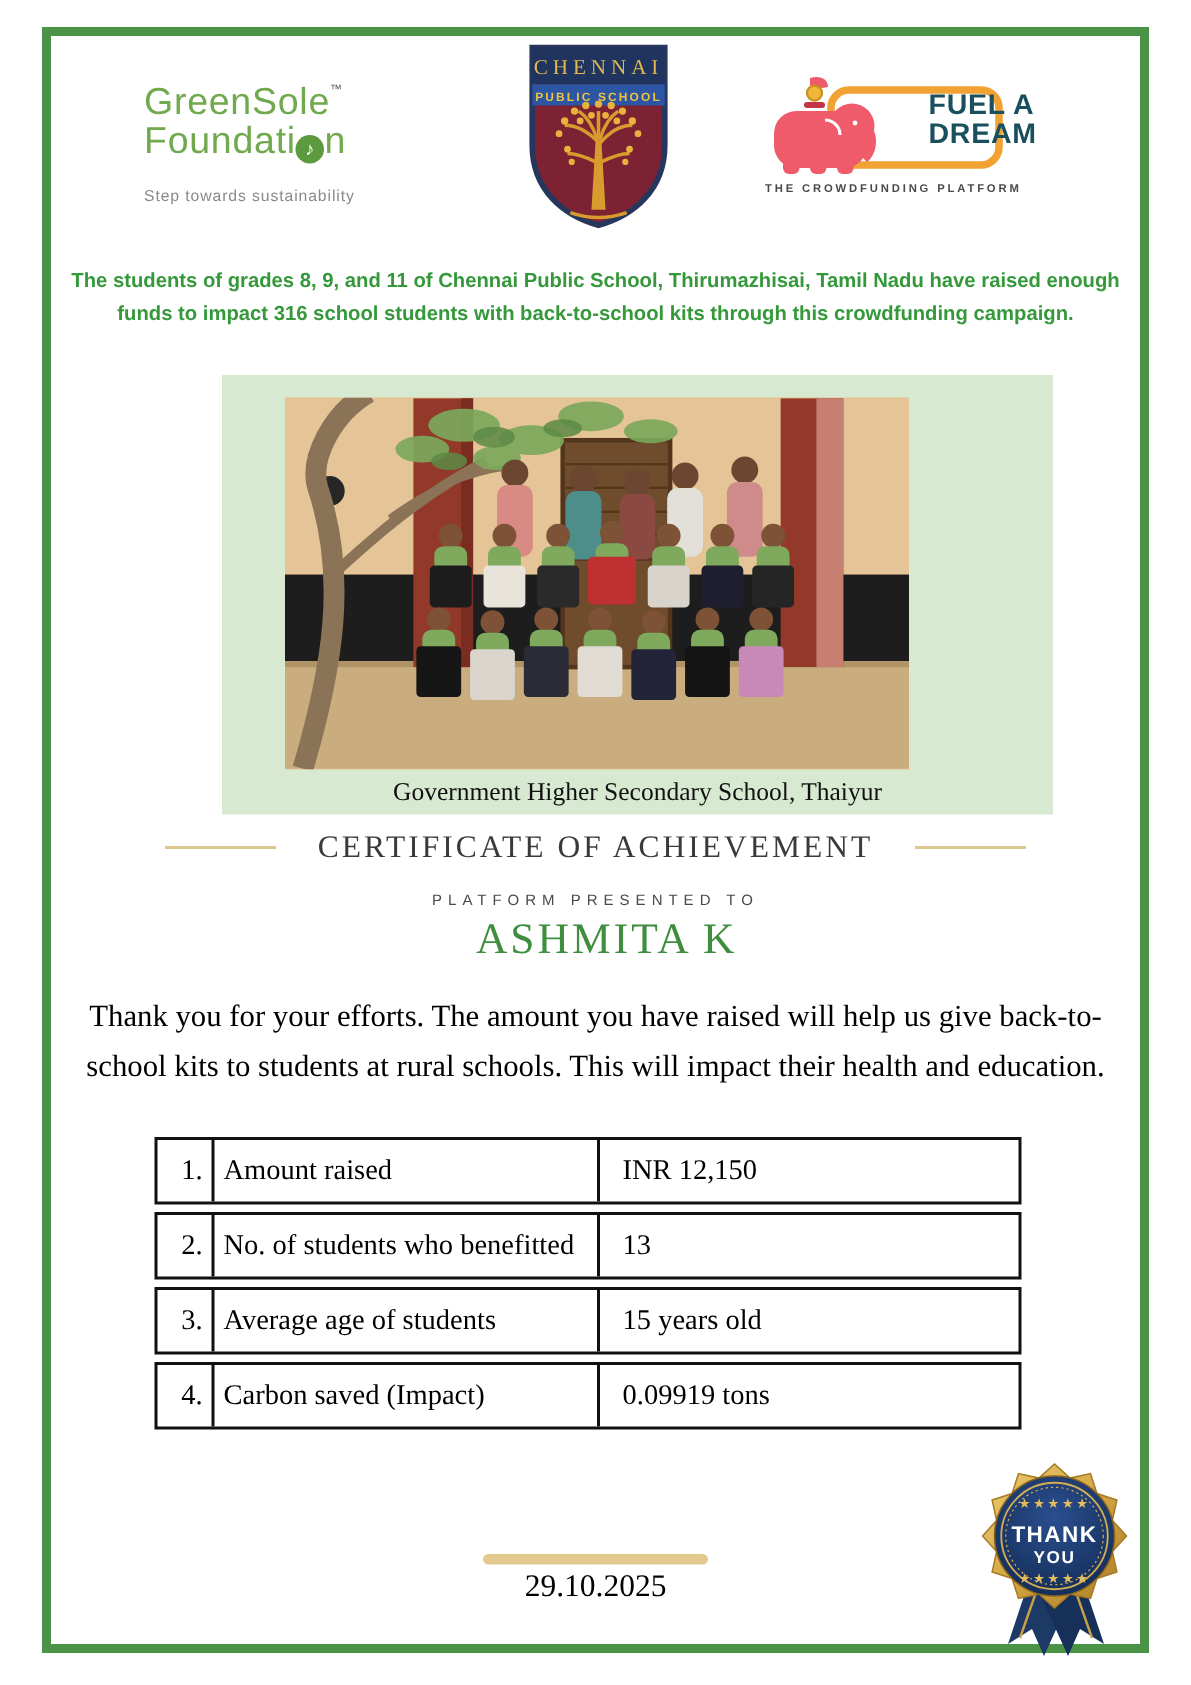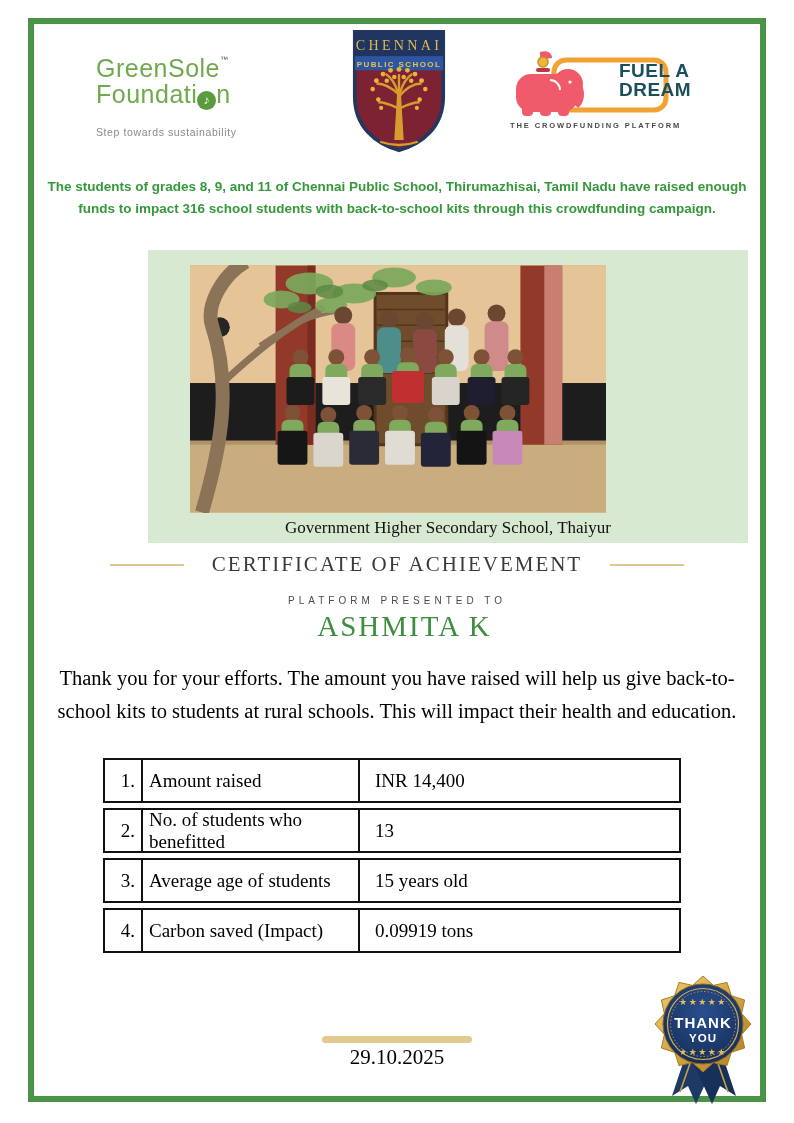--- a/index.html
+++ b/index.html
@@ -22,41 +22,41 @@
   .fuel-art svg{position:absolute;left:0;top:0;}
   .fuel-text{position:absolute;left:80px;top:12px;font-family:"Liberation Sans",sans-serif;
              font-weight:bold;font-size:19px;line-height:0.98;color:#1a4f5e;letter-spacing:0.5px;margin-left:29px;}
   .fuel-tagline{margin-top:3px;text-align:center;font-family:"Liberation Sans",sans-serif;
                 font-size:7.5px;font-weight:bold;letter-spacing:1.9px;color:#4a4a4a;white-space:nowrap;}
 
   .intro{position:absolute;left:42px;right:42px;top:176px;text-align:center;
          font-family:"Liberation Sans",sans-serif;font-weight:bold;font-size:13.5px;
          line-height:1.6;color:#35993b;}
 
-  .photo-box{position:absolute;left:148px;top:250px;width:600px;height:293px;background:#d8e9d2;}
+  .photo-box{position:absolute;left:148px;top:250px;width:554px;height:293px;background:#d8e9d2;}
   .photo{position:absolute;left:42px;top:15px;width:416px;height:248px;background:#e2bf8d;overflow:hidden;}
   .caption{position:absolute;left:0;right:0;top:268px;text-align:center;font-size:17px;color:#101010;}
 
   .title-row{position:absolute;left:110px;right:110px;top:552px;display:flex;align-items:center;gap:28px;}
   .title-line{flex:1;height:2px;background:#dcc88e;}
   .title-text{font-size:21px;letter-spacing:2px;color:#3a3a3a;white-space:nowrap;}
 
   .presented{position:absolute;left:0;right:0;top:595px;text-align:center;
              font-family:"Liberation Sans",sans-serif;font-size:10px;letter-spacing:4px;color:#4a4a4a;}
   .recipient{position:absolute;left:0;right:0;top:610px;text-align:center;
              font-size:29px;letter-spacing:2px;color:#3e8e3e;padding-left:15px;}
   .message{position:absolute;left:36px;right:36px;top:662px;text-align:center;
            font-size:20.5px;line-height:1.6;color:#000;}
 
   .stats{position:absolute;left:103px;top:758px;width:578px;}
   .trow{display:flex;height:45px;border:2px solid #111;margin-bottom:5px;background:#fff;
         align-items:stretch;font-size:19px;box-sizing:border-box;}
   .tnum{width:38px;border-right:2px solid #111;display:flex;align-items:center;
         justify-content:flex-end;padding-right:6px;box-sizing:border-box;}
-  .tlabel{width:217px;border-right:2px solid #111;display:flex;align-items:center;
+  .tlabel{width:257px;border-right:2px solid #111;display:flex;align-items:center;
           padding-left:6px;box-sizing:border-box;}
   .tvalue{flex:1;display:flex;align-items:center;padding-left:15px;box-sizing:border-box;}
 
   .date-line{position:absolute;left:322px;top:1036px;width:150px;height:7px;border-radius:4px;background:#e2c98e;}
   .date-text{position:absolute;left:0;right:0;top:1045px;text-align:center;font-size:21px;color:#000;}
 
   .badge{position:absolute;left:628px;top:952px;width:152px;height:158px;}
 </style>
 </head>
 <body>
@@ -287,21 +287,21 @@
   </div>
 
   <div class="presented">PLATFORM PRESENTED TO</div>
   <div class="recipient">ASHMITA K</div>
   <div class="message">Thank you for your efforts. The amount you have raised will help us give back-to-school kits to students at rural schools. This will impact their health and education.</div>
 
   <div class="stats">
     <div class="trow">
       <div class="tnum">1.</div>
       <div class="tlabel">Amount raised</div>
-      <div class="tvalue">INR 14,400</div>
+      <div class="tvalue">INR 12,150</div>
     </div>
     <div class="trow">
       <div class="tnum">2.</div>
       <div class="tlabel">No. of students who benefitted</div>
       <div class="tvalue">13</div>
     </div>
     <div class="trow">
       <div class="tnum">3.</div>
       <div class="tlabel">Average age of students</div>
       <div class="tvalue">15 years old</div>

